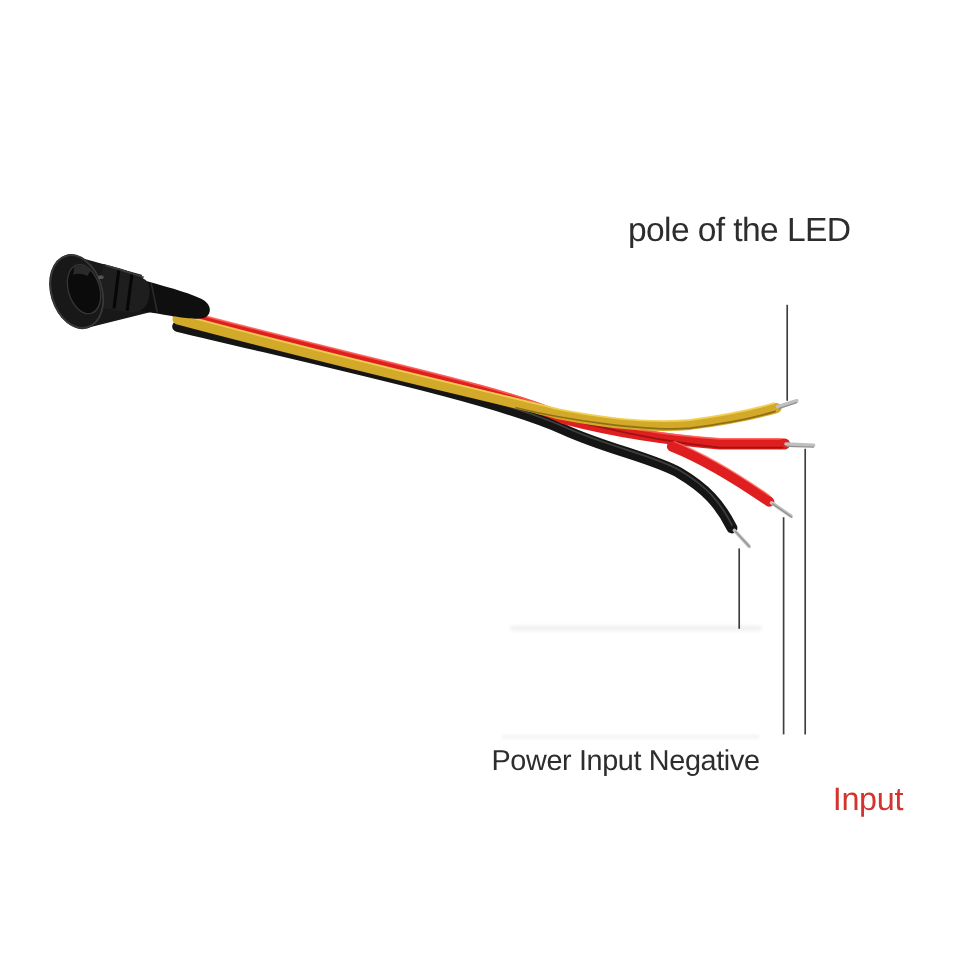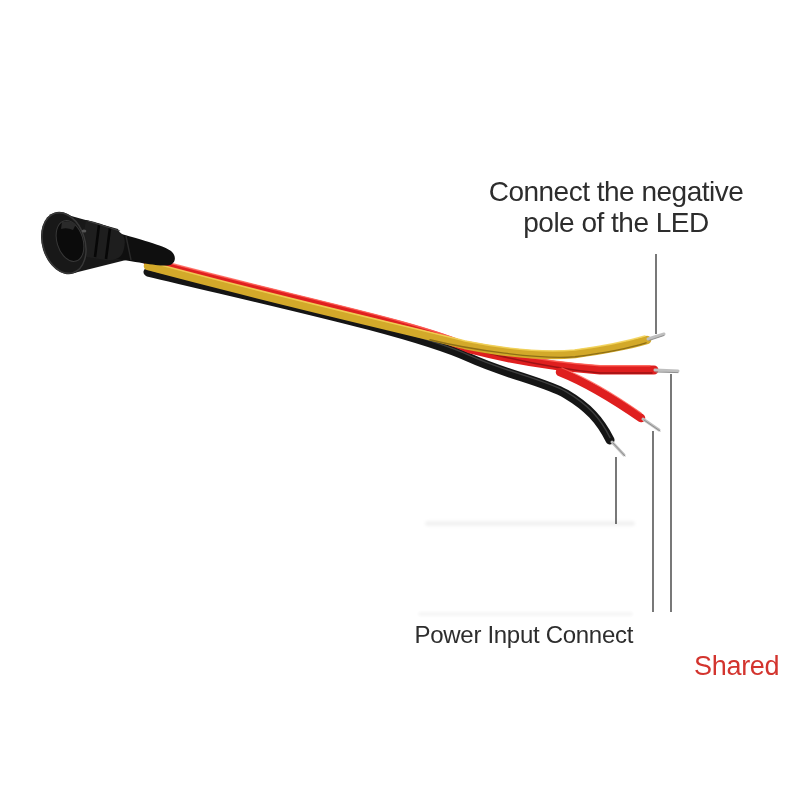--- a/index.html
+++ b/index.html
@@ -141,23 +141,22 @@
       <path d="M671,374 L671,612" stroke="#3f3f3f"></path>
       <path d="M653,431 L653,612" stroke="#3f3f3f"></path>
       <path d="M616,457 L616,524" stroke="#3f3f3f"></path>
     </g>
   </svg>
 
   <div class="smudge smudge-1"></div>
   <div class="smudge smudge-2"></div>
 
   <div class="label label-led-negative">
-    <div>Connect the negative</div>
     <div>pole of the LED</div>
   </div>
 
 
-  <div class="label label-power-positive">Power Input Connect</div>
+  <div class="label label-power-positive">Power Input Negative</div>
 
-  <div class="label label-shared">Shared</div>
+  <div class="label label-shared">Input</div>
 
 
 </div>
 
 </body></html>

